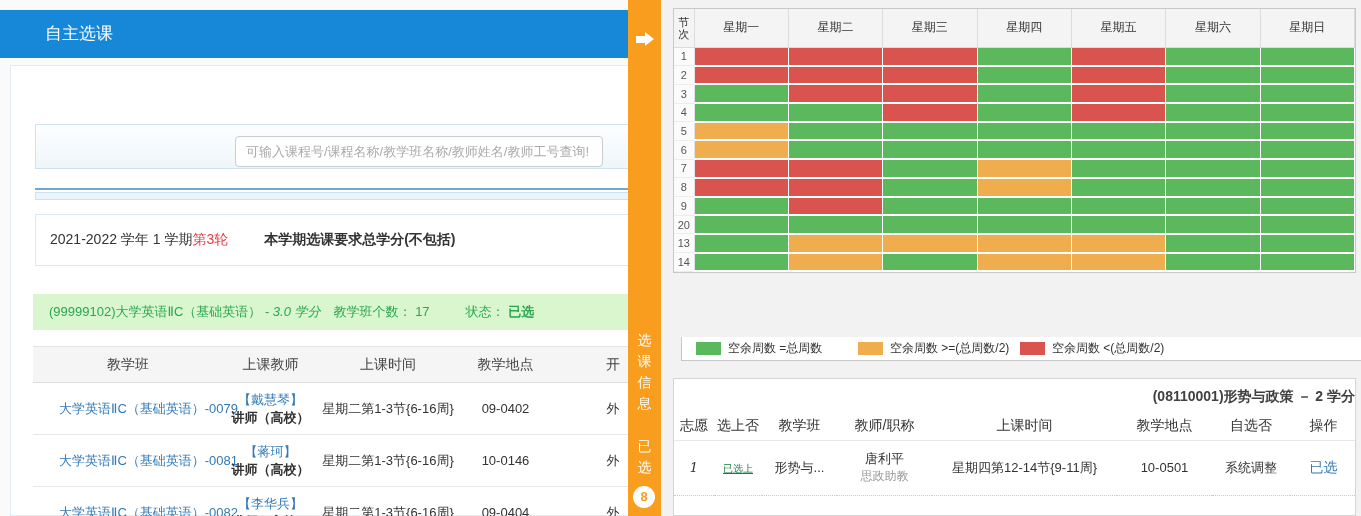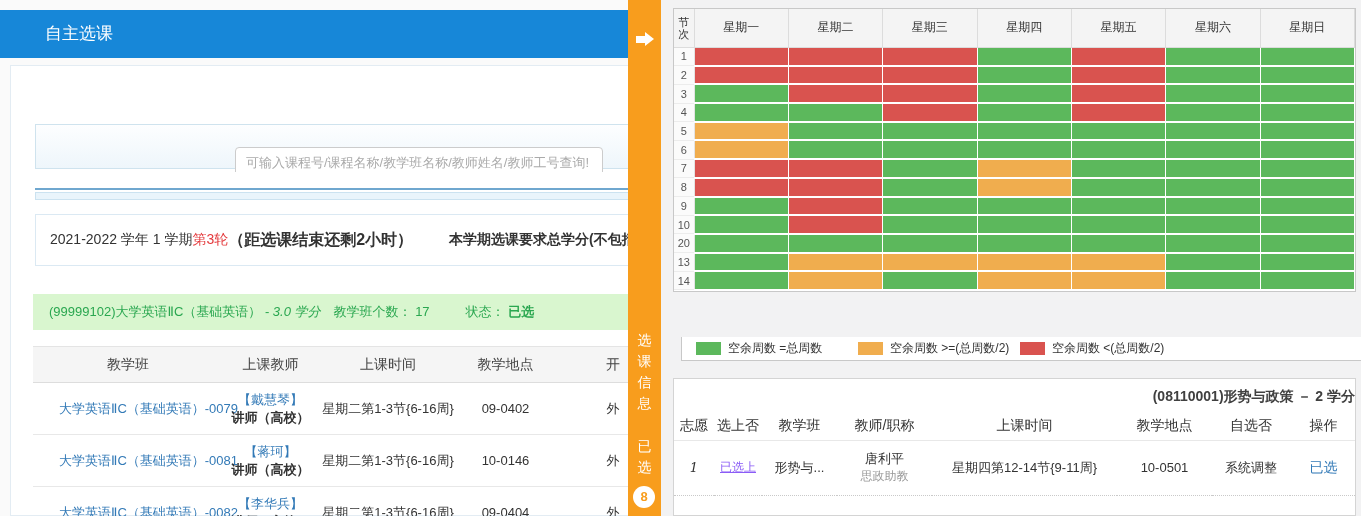--- a/index.html
+++ b/index.html
@@ -9,21 +9,21 @@
   
   .left-region { position:absolute; left:0; top:0; width:628px; height:516px; background:#fafafa; }
   .blue-header { position:absolute; left:0; top:10px; width:628px; height:48px; background:#1787d8; }
   .blue-header .title { color:#fff; font-size:17px; line-height:48px; padding-left:45px; }
   .card { position:absolute; left:10px; top:65px; width:618px; height:451px; background:#fff;
           border:1px solid #e3ecf3; border-right:none; }
 
   .search-panel { position:absolute; left:24px; top:58px; right:0; height:45px;
                   border:1px solid #cfe3ee; border-right:none;
                   background:linear-gradient(#fdfeff,#eef6fb); }
-  .search-input { position:absolute; left:199px; top:22px; width:368px; height:31px;
+  .search-input { position:absolute; left:199px; top:11px; width:368px; height:31px;
                   border:1px solid #ccc; border-radius:4px; padding:0 10px; font-size:13px;
                   color:#555; background:#fff; outline:none; }
   .search-input::placeholder { color:#aaa; }
 
   .tab-bar1 { position:absolute; left:24px; top:106px; right:0; height:18px; background:#fff;
               border-bottom:2px solid #6fa7cf; }
   .tab-bar2 { position:absolute; left:24px; top:126px; right:0; height:8px; background:#e9f4fb;
               border:1px solid #cbe2f0; border-right:none; }
 
   .semester-bar { position:absolute; left:24px; top:148px; right:0; height:52px;
@@ -97,21 +97,21 @@
   .sel-table { width:681px; border-collapse:collapse; table-layout:fixed; margin-top:6px; }
   .sel-table col:nth-child(1){width:40px;} .sel-table col:nth-child(2){width:48px;}
   .sel-table col:nth-child(3){width:75px;} .sel-table col:nth-child(4){width:95px;}
   .sel-table col:nth-child(5){width:185px;} .sel-table col:nth-child(6){width:95px;}
   .sel-table col:nth-child(7){width:78px;} .sel-table col:nth-child(8){width:67px;}
   .sel-table th { font-size:14px; font-weight:normal; color:#333; height:28px;
                   border-bottom:1px solid #e8e8e8; white-space:nowrap; }
   .sel-table td { height:55px; text-align:center; font-size:13px; color:#333;
                   border-bottom:1px dotted #c9c9c9; white-space:nowrap; }
   .volunteer { font-family:"DejaVu Serif", serif; font-style:italic; font-size:20px; color:#c0c0c0; }
-  .sel-link { color:#8b5cf6; text-decoration:underline; font-size:12px; }
+  .sel-link { color:#15803d; text-decoration:underline; font-size:10px; }
   .action-link { color:#337ab7; text-decoration:none; font-size:14px; }
   .gray-text { color:#b3b3b3; }
   .teacher-sub { color:#999; font-size:12px; }
   .self-sel { font-size:14px; }
 </style>
 </head>
 <body>
 
 <div class="left-region">
   <div class="blue-header">
@@ -120,21 +120,20 @@
   <div class="card">
     <div class="search-panel">
       <input class="search-input" type="text" placeholder="可输入课程号/课程名称/教学班名称/教师姓名/教师工号查询!" style="">
     </div>
     <div class="tab-bar1"></div>
     <div class="tab-bar2"></div>
 
     <div class="semester-bar">
       <span>2021-2022 学年 1 学期</span>
         <span class="round-red">第3轮</span>
-        <span class="countdown">（距选课结束还剩2小时）</span>
         <span class="requirement">本学期选课要求总学分(不包括)</span>
     </div>
 
     <div class="course-bar">
       <span><span>(99999102)大学英语ⅡC（基础英语） - </span><span class="course-credits">3.0 学分</span></span>
       <span class="course-count">教学班个数： 17</span>
       <span class="course-status"><span>状态： </span><b>已选</b></span>
     </div>
 
     <table class="class-table">
@@ -312,30 +311,20 @@
             <td class="slot" style="background:#d9534f"></td>
             <td class="slot" style="background:#d9534f"></td>
             <td class="slot" style="background:#5cb85c"></td>
             <td class="slot" style="background:#f0ad4e"></td>
             <td class="slot" style="background:#5cb85c"></td>
             <td class="slot" style="background:#5cb85c"></td>
             <td class="slot" style="background:#5cb85c"></td>
           </tr>
           <tr>
             <td class="period">9</td>
-            <td class="slot" style="background:#5cb85c"></td>
-            <td class="slot" style="background:#d9534f"></td>
-            <td class="slot" style="background:#5cb85c"></td>
-            <td class="slot" style="background:#5cb85c"></td>
-            <td class="slot" style="background:#5cb85c"></td>
-            <td class="slot" style="background:#5cb85c"></td>
-            <td class="slot" style="background:#5cb85c"></td>
-          </tr>
-          <tr>
-            <td class="period">10</td>
             <td class="slot" style="background:#5cb85c"></td>
             <td class="slot" style="background:#d9534f"></td>
             <td class="slot" style="background:#5cb85c"></td>
             <td class="slot" style="background:#5cb85c"></td>
             <td class="slot" style="background:#5cb85c"></td>
             <td class="slot" style="background:#5cb85c"></td>
             <td class="slot" style="background:#5cb85c"></td>
           </tr>
           <tr>
             <td class="period">20</td>

